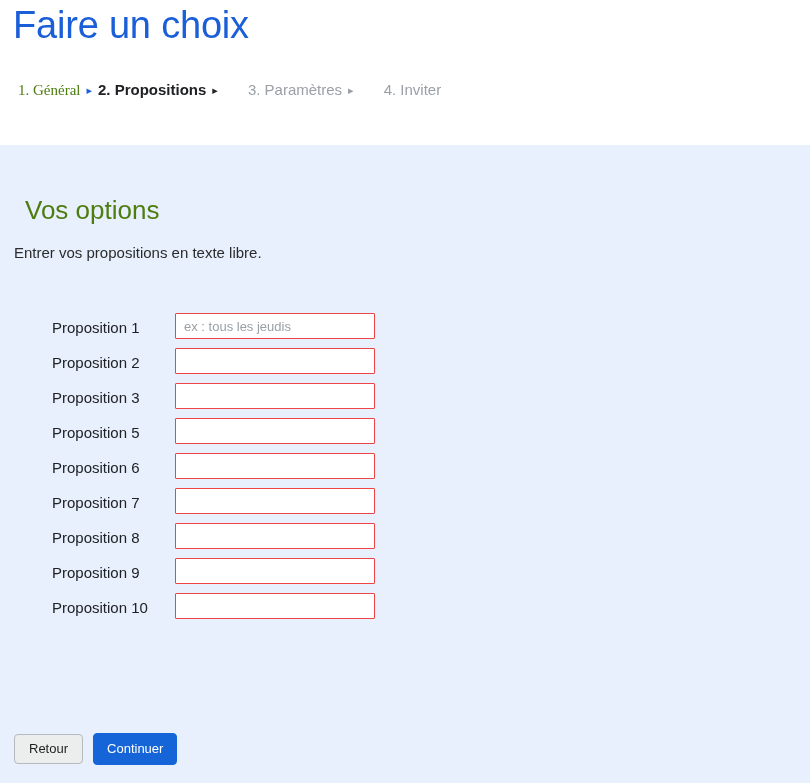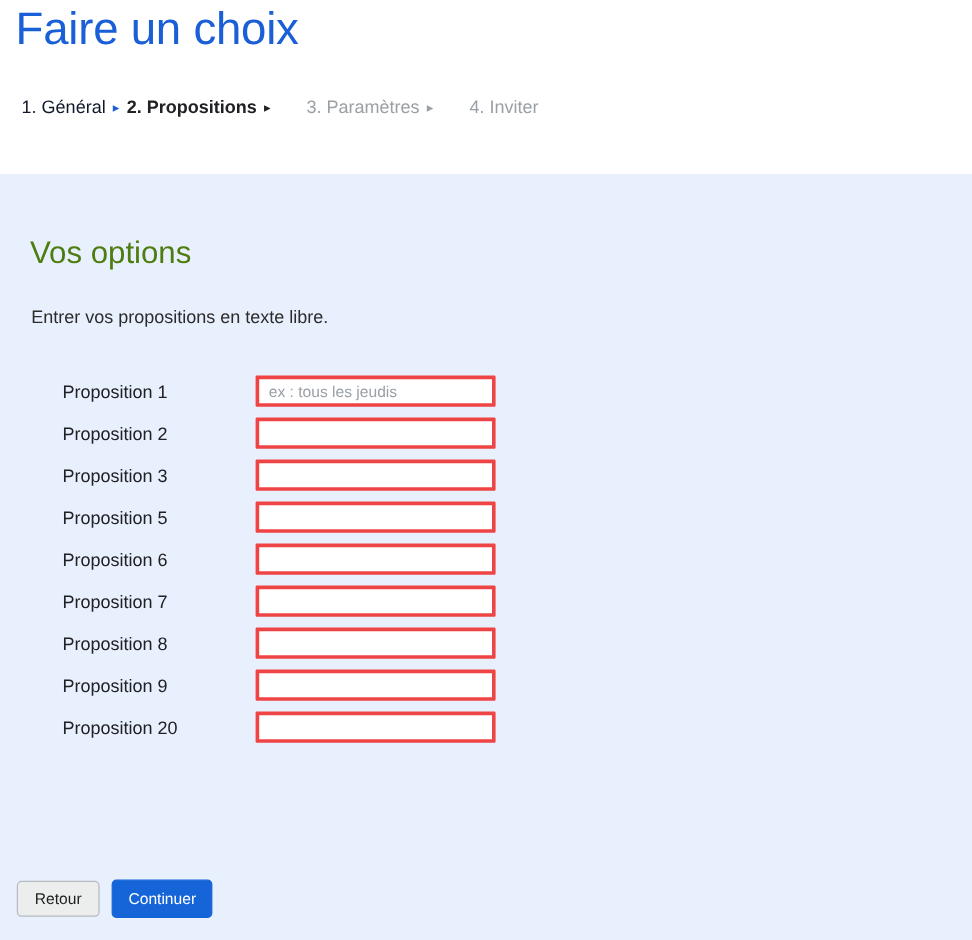--- a/index.html
+++ b/index.html
@@ -55,21 +55,22 @@
     display: flex;
     align-items: baseline;
     font-size: 15px;
     line-height: 20px;
     white-space: nowrap;
   }
   .crumb {
     display: inline-block;
   }
   .crumb.done {
-    color: #0f172a;
+    color: #4d7c0f;
+    font-family: Liberation Serif, serif;
   }
   .crumb.current {
     color: #202124;
     font-weight: bold;
   }
   .crumb.todo {
     color: #9aa0a6;
     margin-left: 24px;
   }
   .crumb-sep {
@@ -103,21 +104,21 @@
     font-weight: normal;
     line-height: 32px;
     color: #4d7c0f;
     white-space: nowrap;
   }
 
   .section-desc {
     position: absolute;
     left: 14px;
     top: 98px;
-    margin: 12px;
+    margin: 0;
     font-size: 15px;
     line-height: 20px;
     color: #2b2b2b;
     white-space: nowrap;
   }
 
   
   .fields {
     position: absolute;
     left: 0;
@@ -139,28 +140,27 @@
     white-space: nowrap;
   }
   .field-input {
     position: absolute;
     left: 137px;
     top: 0px;
     width: 200px;
     height: 26px;
     box-sizing: border-box;
     background: #ffffff;
-    border: 3px solid #ef4444;
+    border: 1px solid #ef4444;
     border-radius: 1px;
     padding: 0 8px;
     font-family: "Liberation Sans", sans-serif;
     font-size: 13px;
     color: #202124;
     outline: none;
-    margin-left: 38px;
   }
   .field-input::placeholder {
     color: #9aa0a6;
     opacity: 1;
   }
 
   .add-link {
     position: absolute;
     left: 137px;
     top: 525px;
@@ -252,21 +252,21 @@
         </div>
         <div class="field-row">
           <span class="field-label">Proposition 8</span>
           <input type="text" class="field-input" placeholder="" style="">
         </div>
         <div class="field-row">
           <span class="field-label">Proposition 9</span>
           <input type="text" class="field-input" placeholder="" style="">
         </div>
         <div class="field-row">
-          <span class="field-label">Proposition 20</span>
+          <span class="field-label">Proposition 10</span>
           <input type="text" class="field-input" placeholder="" style="">
         </div>
       </div>
 
 
     <div class="actions">
       <button class="btn btn-secondary">Retour</button>
       <button class="btn btn-primary">Continuer</button>
     </div>
   </div>

